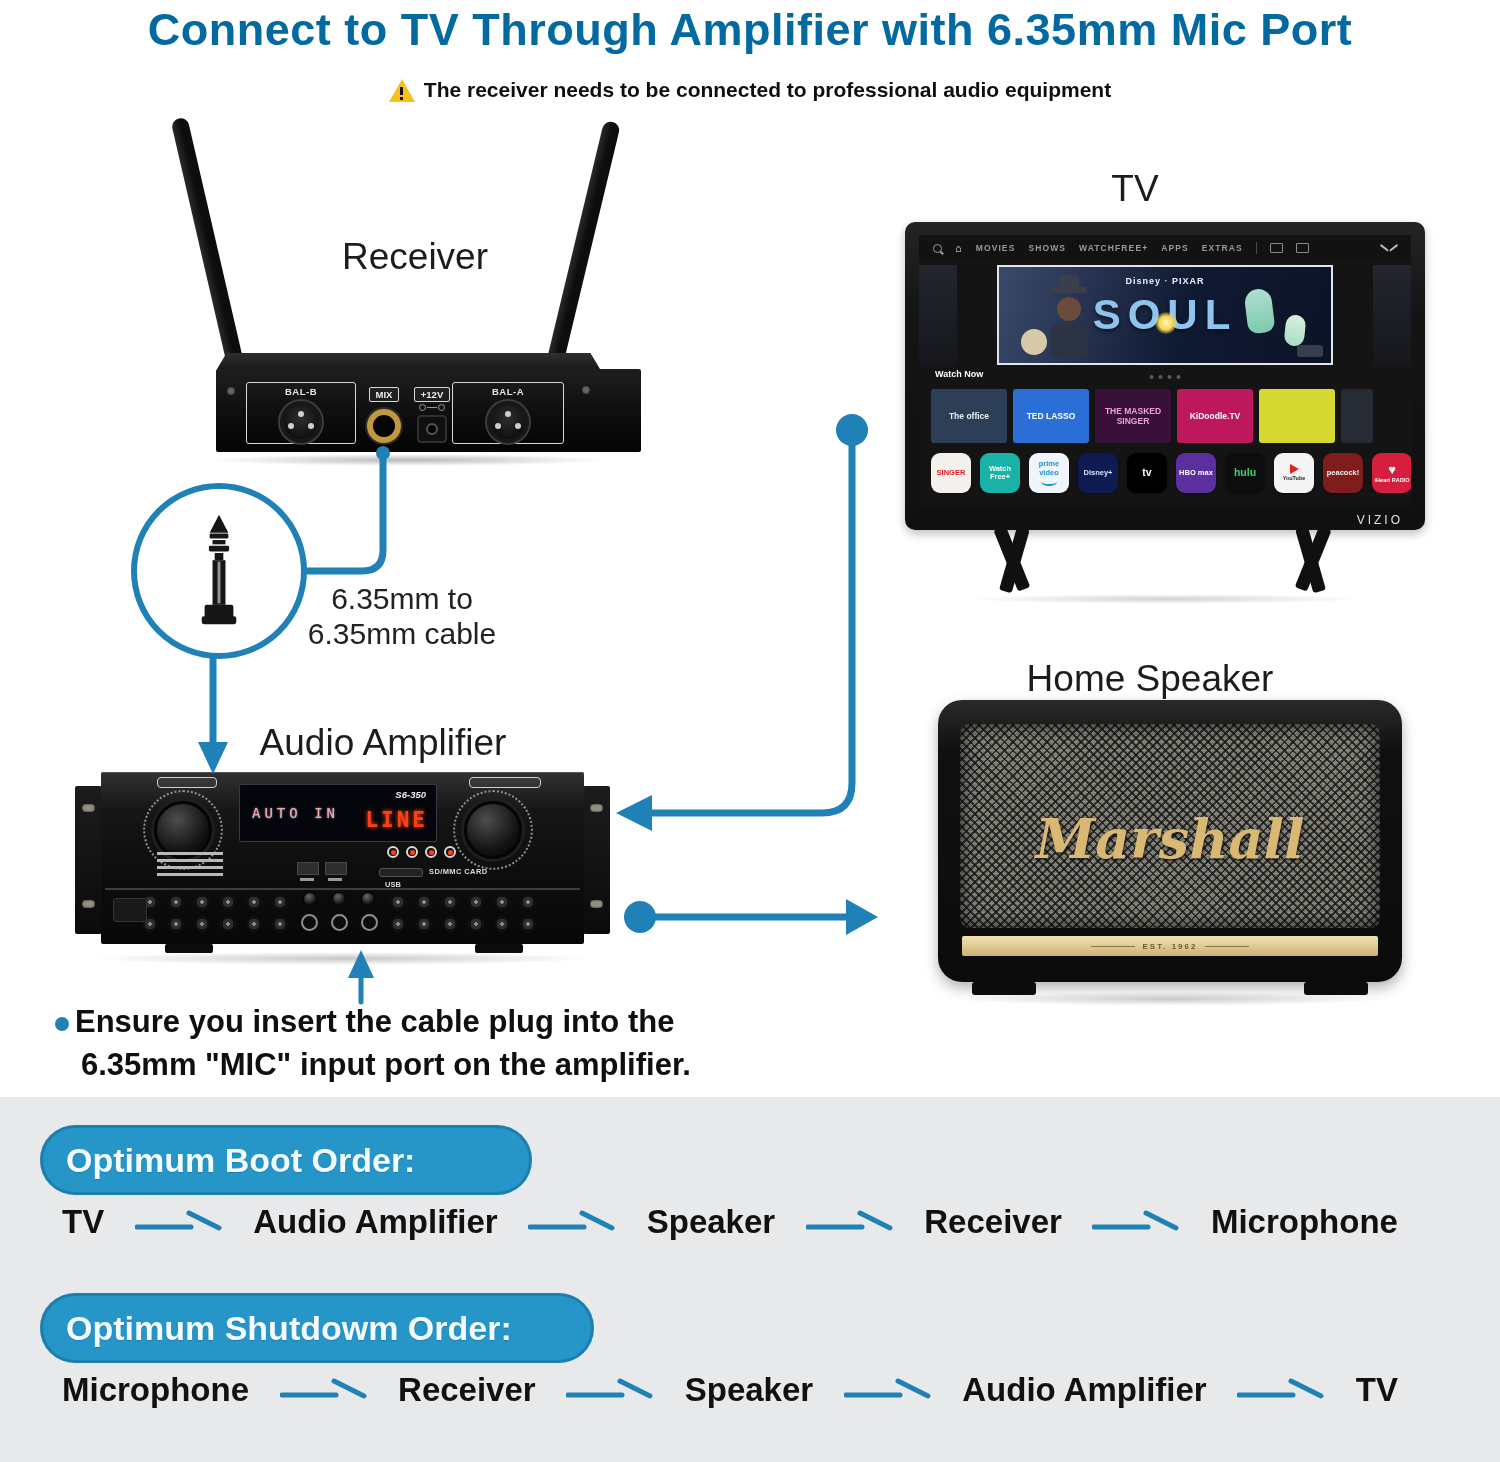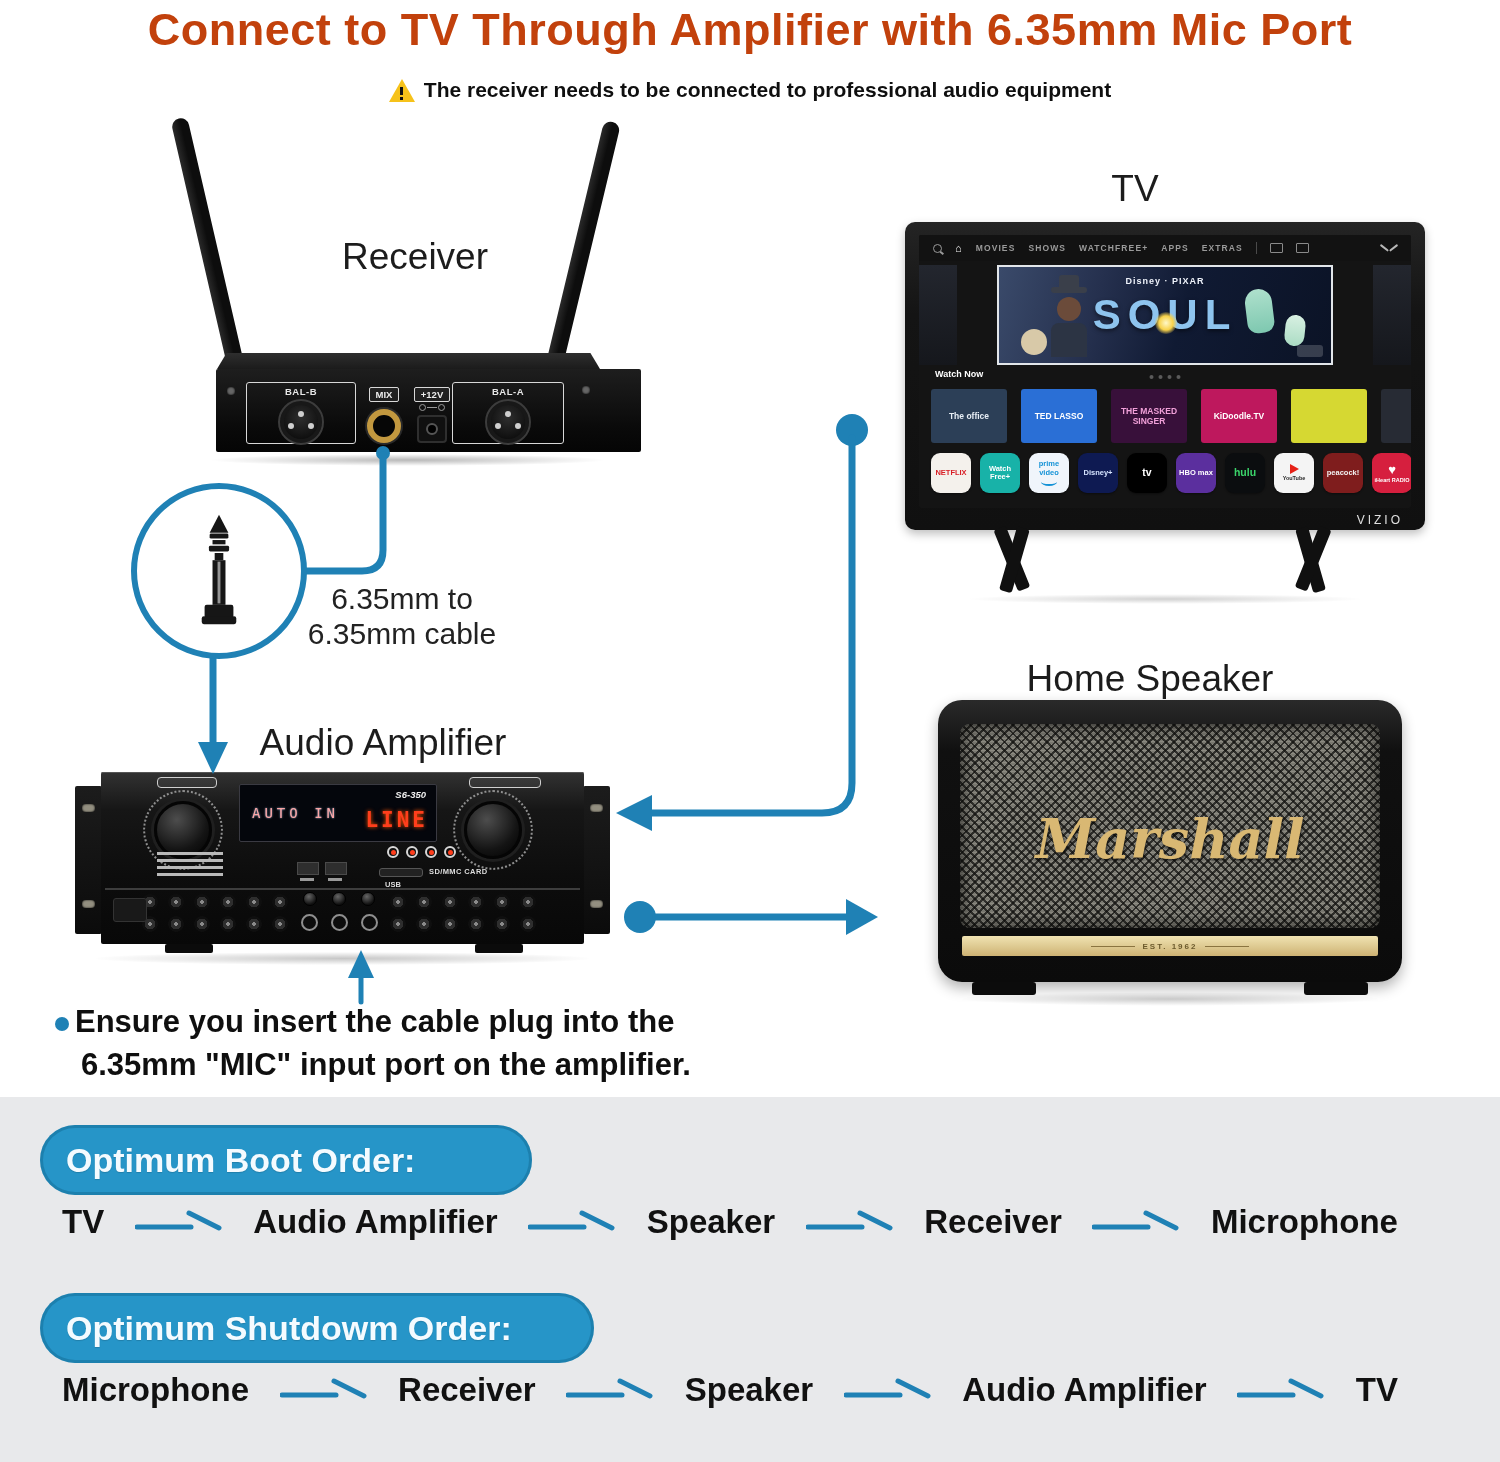--- a/index.html
+++ b/index.html
@@ -1,20 +1,20 @@
 <!DOCTYPE html>
 <html style="--accent: #1f81b5; --pill: #2695c8; --panel: #e8e9eb; --warning: #f6c21a; --led: #ff3e1c; --gold: #d9b873;"><head>
 <meta charset="utf-8">
 <style>
   html,body{margin:0;padding:0;background:#fff;}
   #canvas{position:relative;width:1500px;height:1462px;background:#ffffff;overflow:hidden;
           font-family:"Liberation Sans",sans-serif;color:#111;}
   
   #title{position:absolute;left:0;top:4px;width:1500px;text-align:center;margin:0;
-         font-size:45px;font-weight:700;color:#c2410c;letter-spacing:.5px;}
+         font-size:45px;font-weight:700;color:#0369a1;letter-spacing:.5px;}
   #warning{position:absolute;left:0;top:78px;width:1500px;display:flex;justify-content:center;
            align-items:center;gap:9px;font-size:21px;font-weight:700;color:#0f0f0f;}
   .warn-icon{position:relative;width:26px;height:23px;display:inline-block;}
   .warn-icon .tri{position:absolute;left:0;top:0;width:0;height:0;
         border-left:13px solid transparent;border-right:13px solid transparent;
         border-bottom:23px solid var(--warning,#f6c21a);}
   .warn-icon .bar{position:absolute;left:11.5px;top:8px;width:3px;height:8px;background:#111;z-index:1;}
   .warn-icon .dot{position:absolute;left:11.5px;top:18px;width:3px;height:3px;background:#111;z-index:1;}
   
   .dev-label{position:absolute;font-size:37px;color:#1c1c1c;text-align:center;}
@@ -137,21 +137,21 @@
   .hatman{position:absolute;left:58px;top:30px;width:24px;height:24px;border-radius:50%;background:#6b4b3a;}
   .hat{position:absolute;left:52px;top:20px;width:36px;height:6px;background:#3a3f4a;border-radius:3px;}
   .hattop{position:absolute;left:60px;top:8px;width:20px;height:13px;background:#3a3f4a;border-radius:3px 3px 0 0;}
   .mbody{position:absolute;left:52px;top:56px;width:36px;height:34px;background:#2c3444;border-radius:8px 8px 0 0;}
   .cat{position:absolute;left:22px;top:62px;width:26px;height:26px;border-radius:50%;background:#d8c9a8;}
   .heromisc{position:absolute;right:8px;bottom:6px;width:26px;height:12px;border-radius:3px;background:rgba(255,255,255,.18);}
   .underhero{display:flex;align-items:center;padding:4px 16px 0;}
   .watchnow{font-size:9px;font-weight:700;color:#fff;}
   .pagedots{position:absolute;left:50%;transform:translateX(-50%);margin-top:6px;display:flex;gap:5px;}
   .pagedots i{width:4px;height:4px;border-radius:50%;background:#5a5a5a;}
-  .tilerow{display:flex;gap:14px;padding:10px 12px 0;}
+  .tilerow{display:flex;gap:6px;padding:10px 12px 0;}
   .tile{flex:none;width:76px;height:54px;border-radius:3px;display:flex;align-items:center;justify-content:center;
         text-align:center;font-size:8.5px;font-weight:700;overflow:hidden;padding:2px;box-sizing:border-box;}
   .tile.partial{width:32px;}
   .approw{display:flex;gap:9px;padding:10px 12px 0;}
   .app{flex:none;width:40px;height:40px;border-radius:9px;display:flex;flex-direction:column;align-items:center;
        justify-content:center;gap:1px;font-size:7.5px;font-weight:700;text-align:center;line-height:1.1;
        box-shadow:0 1px 2px rgba(0,0,0,.4);overflow:hidden;}
   .app .big{font-size:10.5px;}
   .smile{width:16px;height:6px;border-bottom:2px solid #1492d6;border-radius:50%;}
   .play{width:0;height:0;border-left:9px solid #e62117;border-top:5.5px solid transparent;border-bottom:5.5px solid transparent;}
@@ -413,21 +413,21 @@
         <div class="tilerow">
           <div class="tile" style="background: rgb(44, 63, 87); color: rgb(232, 238, 245);">The office</div>
           <div class="tile" style="background: rgb(42, 111, 214); color: rgb(255, 255, 255);">TED LASSO</div>
           <div class="tile" style="background: rgb(56, 16, 58); color: rgb(240, 160, 216);">THE MASKED SINGER</div>
           <div class="tile" style="background: #be185d; color: rgb(255, 255, 255);">KiDoodle.TV</div>
           <div class="tile" style="background: rgb(214, 216, 50); color: rgb(34, 51, 17);"></div>
           <div class="tile partial" style="background: rgb(39, 43, 52);"></div>
         </div>
         <div class="approw">
           <div class="app" style="background: rgb(244, 241, 236); color: rgb(216, 31, 38);">
-              <span>NETFLIX</span>
+              <span>SINGER</span>
             </div>
           <div class="app" style="background: rgb(24, 178, 168); color: rgb(255, 255, 255);">
               <span>Watch Free+</span>
             </div>
           <div class="app" style="background: rgb(240, 245, 251); color: rgb(20, 146, 214);">
               <span>prime video</span>
               <span class="smile"></span>
             </div>
           <div class="app" style="background: rgb(14, 26, 82); color: rgb(214, 228, 255);">
               <span>Disney+</span>

